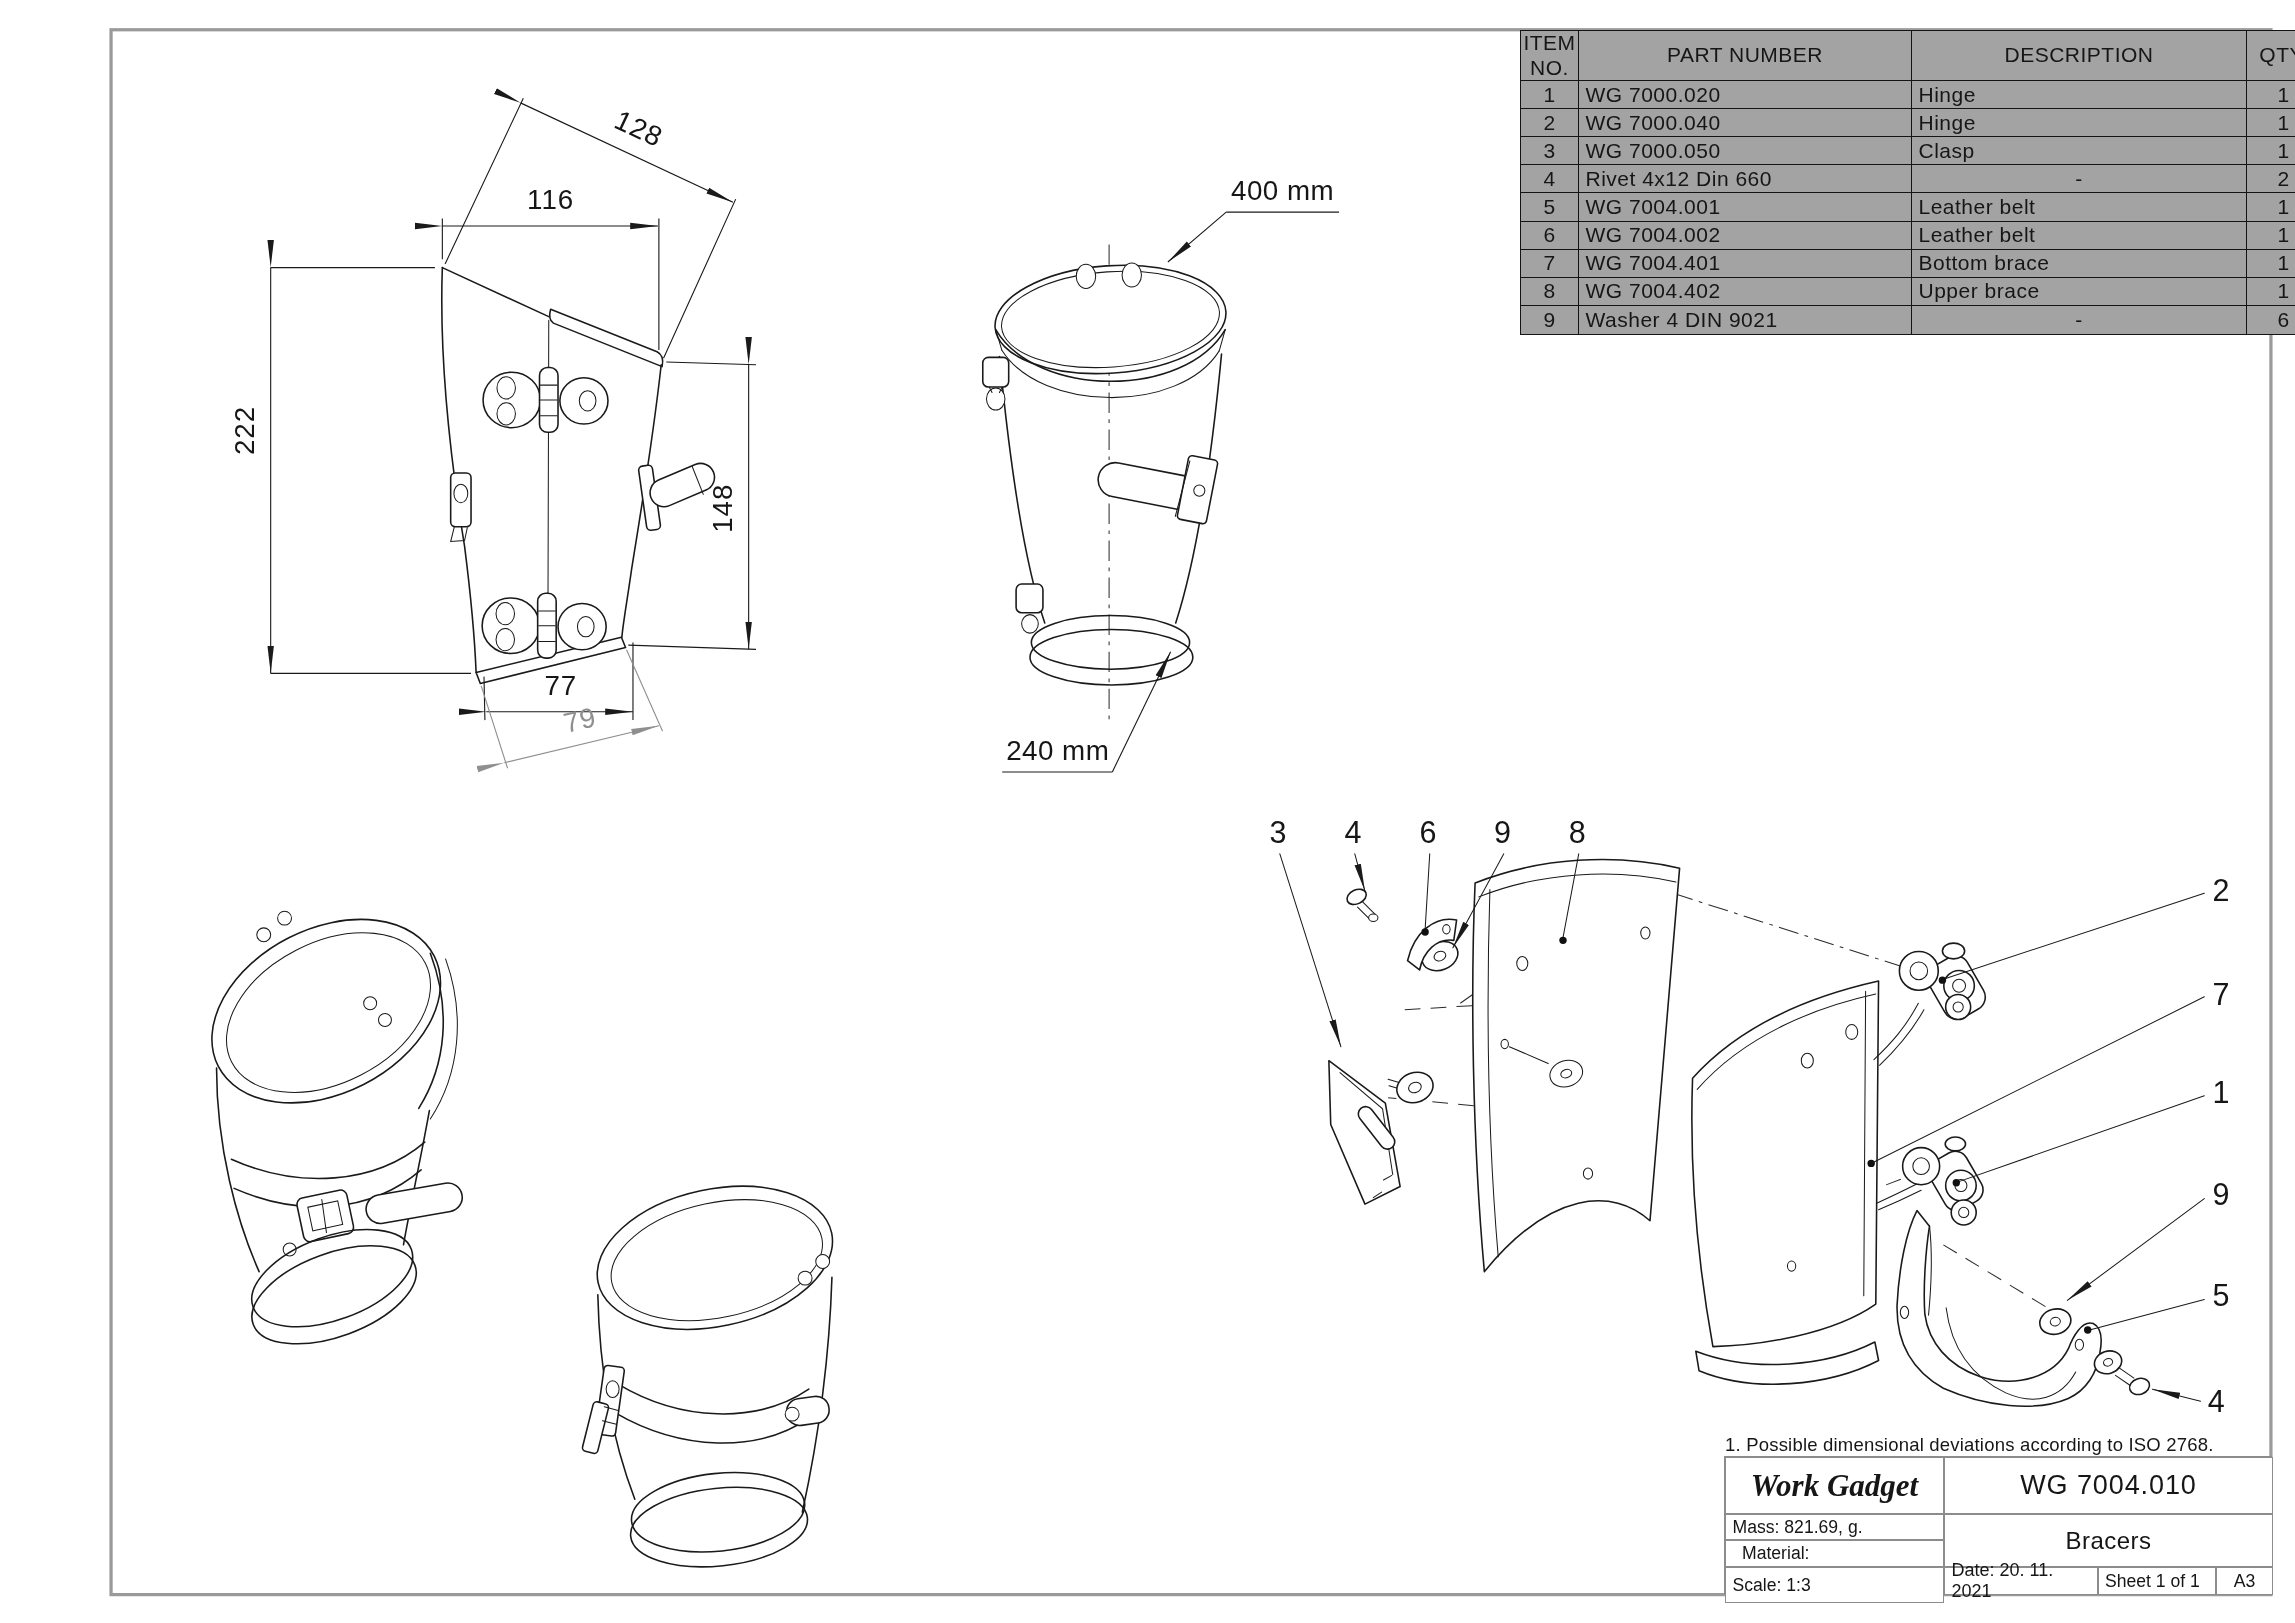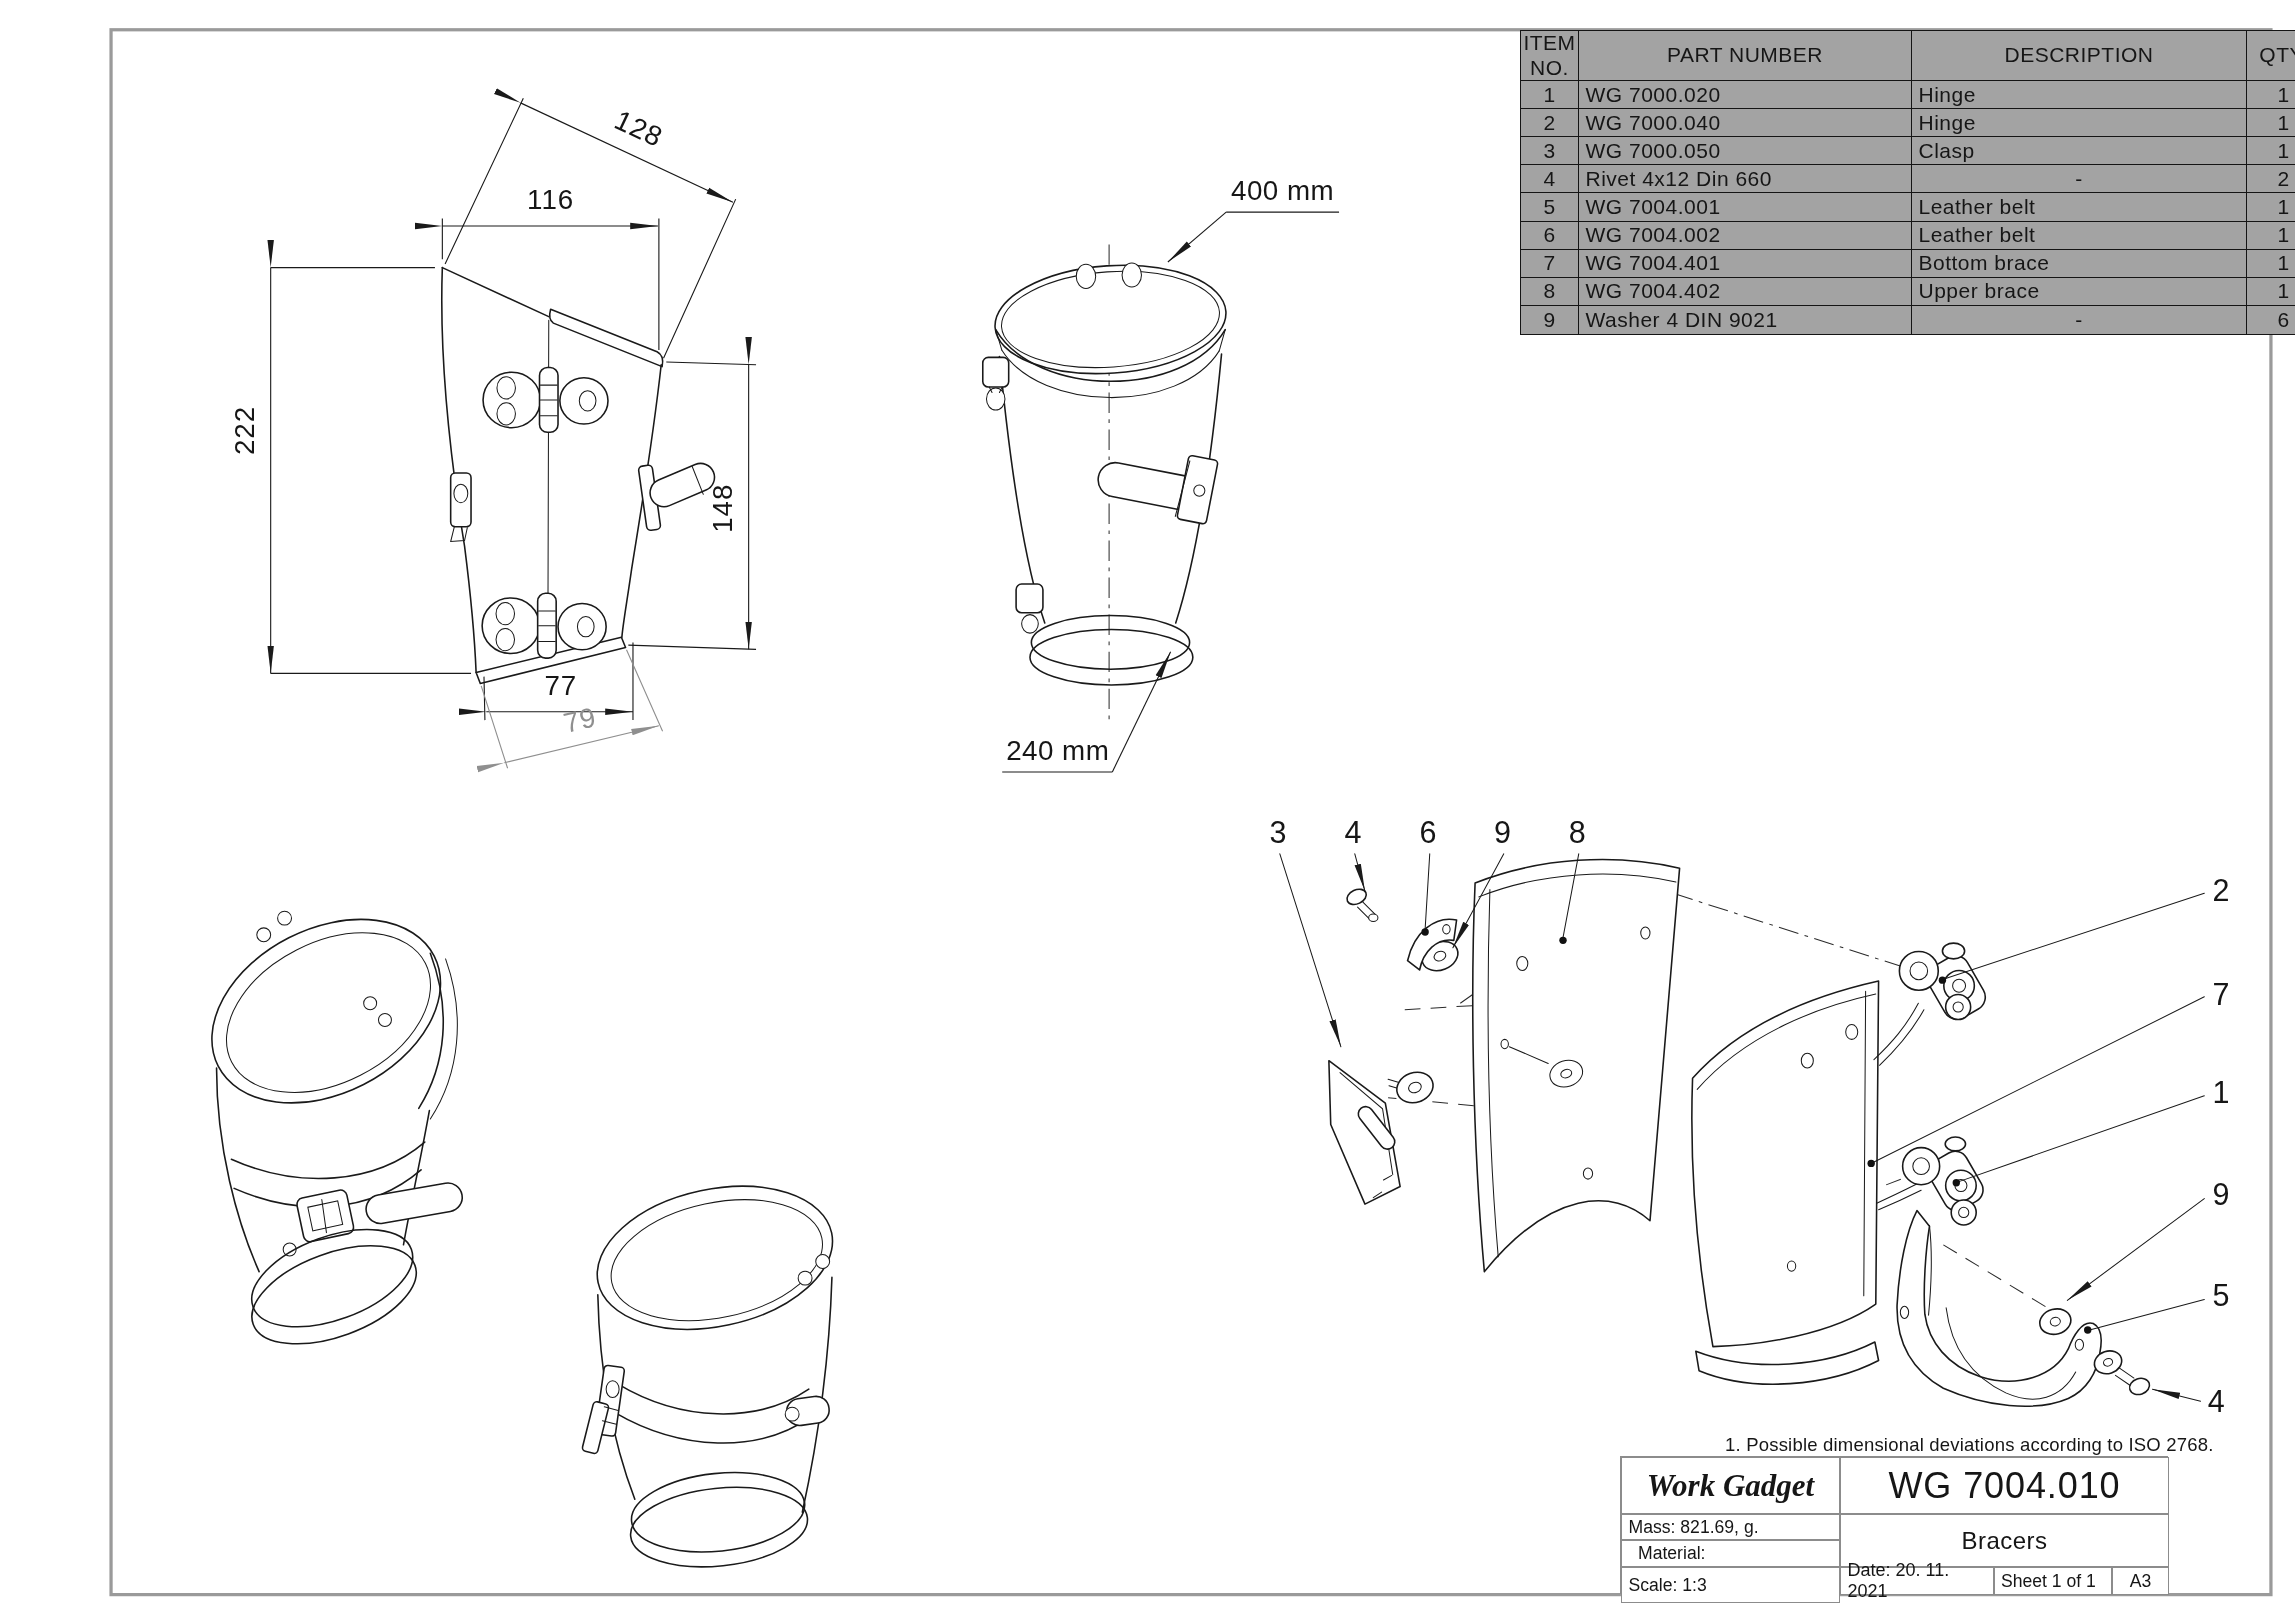--- a/index.html
+++ b/index.html
@@ -32,26 +32,26 @@
        display:flex;align-items:center;font-size:21px;letter-spacing:0.5px;padding:0 6.5px;overflow:hidden;}
   .bom .c.hdr{justify-content:center;text-align:center;padding:0 1.9px;line-height:1.15;}
   .bom .c.ctr{justify-content:center;padding:0;}
   .bom .c.nr{border-right:none;}
   .bom .c.nb{border-bottom:none;}
 
   
   .note{position:absolute;left:1725px;top:1434px;font-size:18.5px;letter-spacing:0.2px;white-space:nowrap;}
 
   
-  .tblock{position:absolute;left:1620px;top:1456px;width:548px;height:138px;box-sizing:border-box;
+  .tblock{position:absolute;left:1724px;top:1456px;width:548px;height:138px;box-sizing:border-box;
           border:1.9px solid #8c8c8c;background:#bef264;}
   .tblock .cell{position:absolute;box-sizing:border-box;border:0.9px solid #8c8c8c;display:flex;align-items:center;background:#fff;}
   .cell.company{left:0;top:0;width:219px;height:57px;justify-content:center;
         font-family:"Liberation Serif",serif;font-style:italic;font-weight:600;font-size:31px;}
-  .cell.dwgnum{left:219px;top:0;width:329px;height:57px;justify-content:center;font-size:36px;letter-spacing:0.9px;}
+  .cell.dwgnum{left:219px;top:0;width:329px;height:57px;justify-content:center;font-size:27px;letter-spacing:0.9px;}
   .cell.mass{left:0;top:57px;width:219px;height:26px;font-size:17.6px;padding-left:6.5px;}
   .cell.material{left:0;top:83px;width:219px;height:27px;font-size:17.6px;padding-left:16px;}
   .cell.scale{left:0;top:110px;width:219px;height:36px;font-size:17.6px;padding-left:6.5px;}
   .cell.title{left:219px;top:57px;width:329px;height:53px;justify-content:center;font-size:24px;letter-spacing:0.5px;}
   .cell.date{left:219px;top:110px;width:154px;height:28px;font-size:18px;padding-left:6.5px;}
   .cell.sheetcell{left:373px;top:110px;width:118px;height:28px;font-size:17.6px;padding-left:6px;}
   .cell.fmt{left:491px;top:110px;width:57px;height:28px;justify-content:center;font-size:17.6px;}
 </style>
 </head>
 <body>

